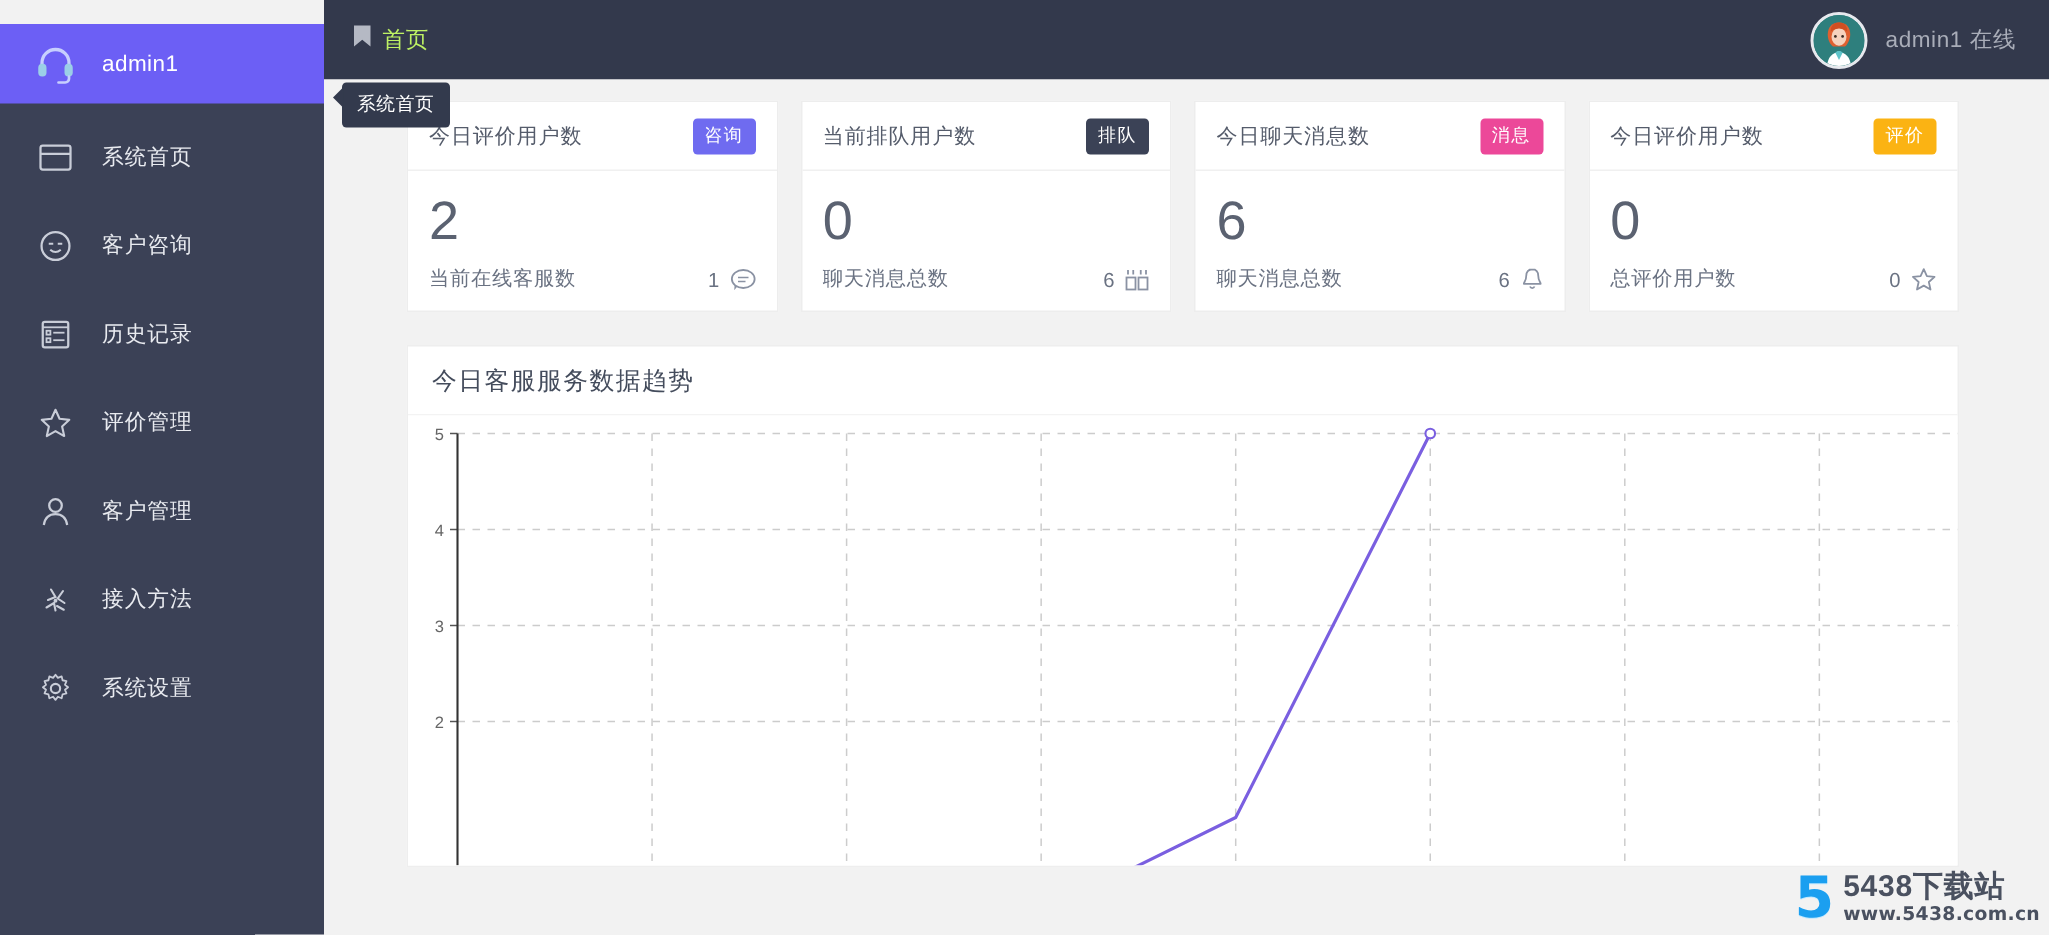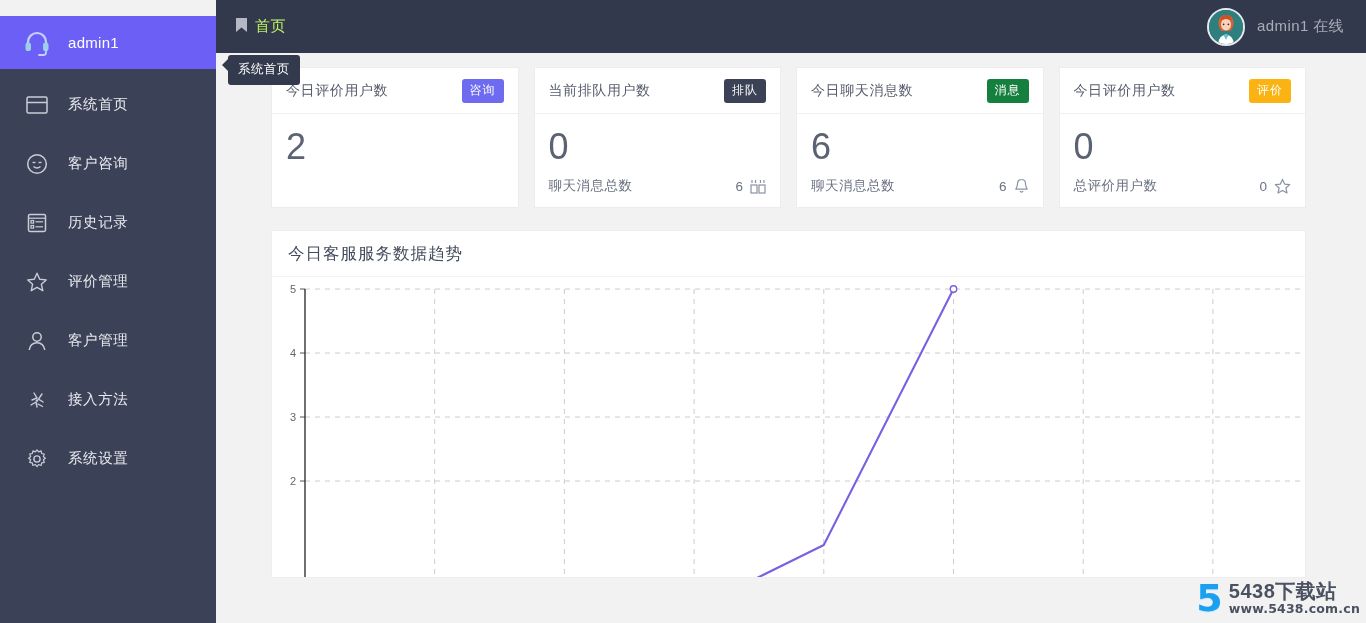--- a/index.html
+++ b/index.html
@@ -308,20 +308,34 @@
 
     <div class="cards">
 
       <div class="card">
         <div class="card-head">
           <span class="card-title">今日评价用户数</span>
           <span class="badge" id="b0" style="background: rgb(111, 107, 240);">咨询</span>
         </div>
         <div class="card-body">
           <div class="big-num">2</div>
+          <div class="card-foot">
+            <span class="foot-label">当前在线客服数</span>
+            <span class="foot-right">
+              <span class="foot-num">1</span>
+              <span class="foot-ico">
+                <svg width="17" height="15" viewBox="0 0 17 15">
+                    <ellipse cx="8.5" cy="7" rx="7.6" ry="6" fill="none" stroke="currentColor" stroke-width="1.2"></ellipse>
+                    <path d="M4.5 12 l-2 2.5 l0.2 -3.2 z" fill="currentColor"></path>
+                    <line x1="5" y1="6" x2="12" y2="6" stroke="currentColor" stroke-width="1"></line>
+                    <line x1="5" y1="8.6" x2="10" y2="8.6" stroke="currentColor" stroke-width="1"></line>
+                  </svg>
+              </span>
+            </span>
+          </div>
         </div>
       </div>
 
       <div class="card">
         <div class="card-head">
           <span class="card-title">当前排队用户数</span>
           <span class="badge" id="b1" style="background: rgb(59, 66, 86);">排队</span>
         </div>
         <div class="card-body">
           <div class="big-num">0</div>
@@ -340,21 +354,21 @@
                   </svg>
               </span>
             </span>
           </div>
         </div>
       </div>
 
       <div class="card">
         <div class="card-head">
           <span class="card-title">今日聊天消息数</span>
-          <span class="badge" id="b2" style="background: #15803d; text-align: right;">消息</span>
+          <span class="badge" id="b2" style="background: #ec4899; text-align: right;">消息</span>
         </div>
         <div class="card-body">
           <div class="big-num">6</div>
           <div class="card-foot">
             <span class="foot-label">聊天消息总数</span>
             <span class="foot-right">
               <span class="foot-num">6</span>
               <span class="foot-ico">
                 <svg width="15" height="16" viewBox="0 0 15 16" stroke="currentColor" stroke-width="1.2" fill="none" stroke-linejoin="round">
                     <path d="M7.5 1.5 c-2.6 0 -4 1.9 -4 4.3 c0 3.4 -1.6 4.4 -1.6 5.4 h11.2 c0 -1 -1.6 -2 -1.6 -5.4 c0 -2.4 -1.4 -4.3 -4 -4.3z"></path>

